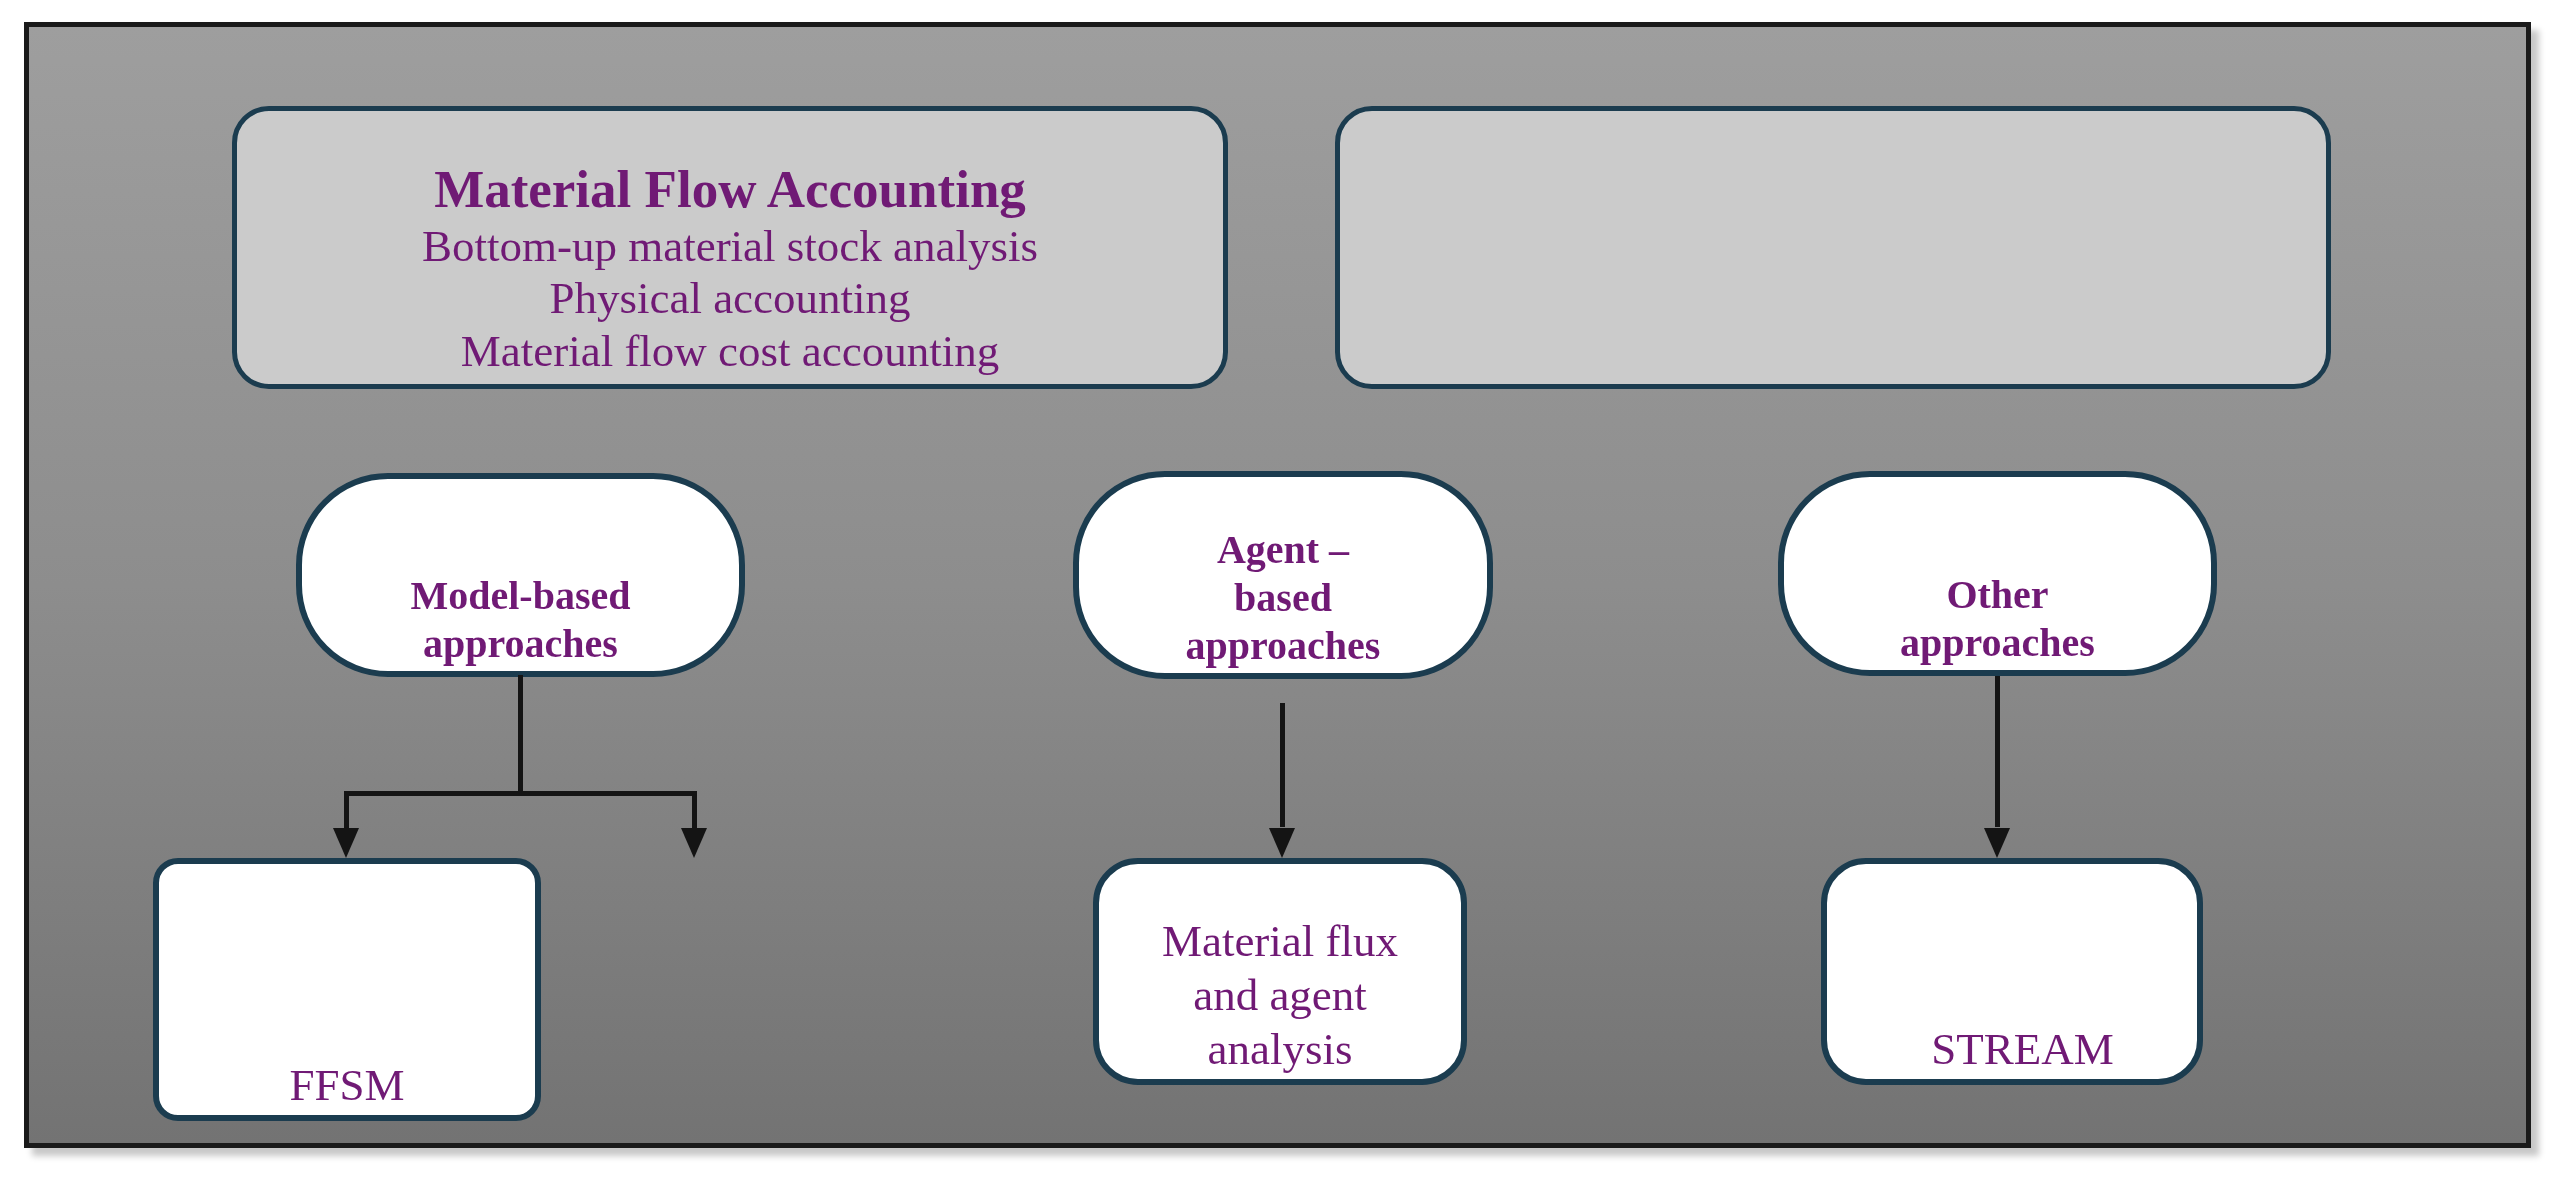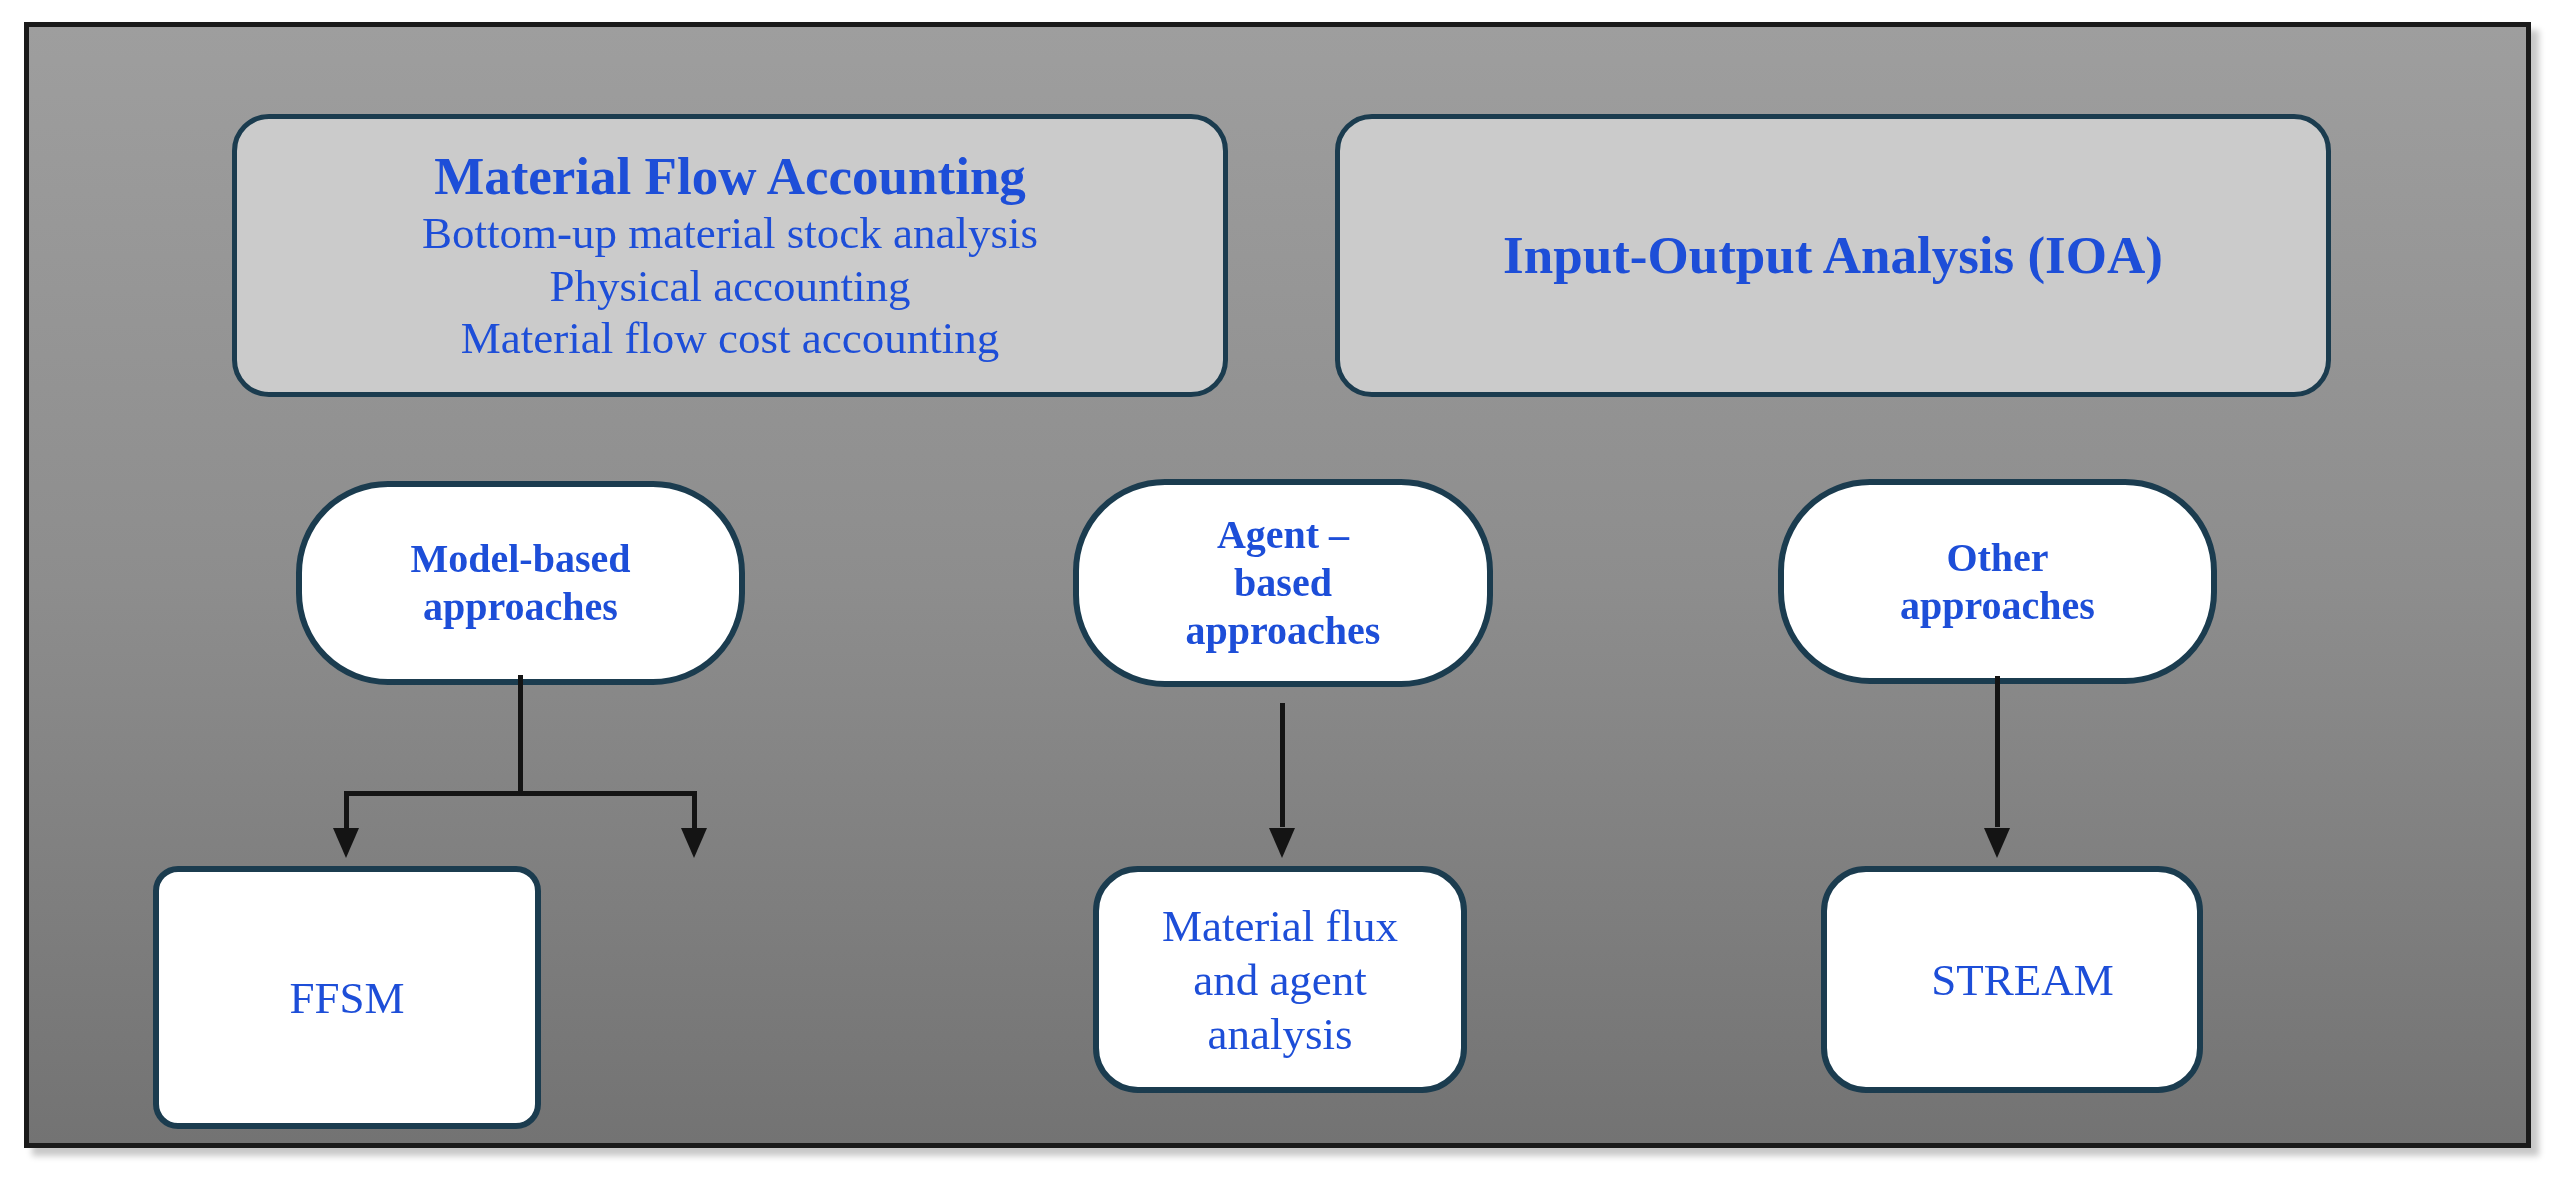--- a/index.html
+++ b/index.html
@@ -25,25 +25,24 @@
     border: 5.6px solid #1a1a1a;
     background: linear-gradient(to bottom, #9e9e9e 0%, #8d8d8d 50%, #737373 100%);
     box-shadow: 8px 8px 6.4px rgba(0,0,0,0.22);
   }
   .node {
     position: absolute;
     box-sizing: border-box;
     display: flex;
     flex-direction: column;
     align-items: center;
-    justify-content: center;
+    justify-content: flex-end;
     text-align: center;
-    color: #1d4ed8;
+    color: #701a75;
     white-space: pre-line;
-    margin-top: 8px;
   }
   .topbox {
     background: #cbcbcb;
     border: 5.6px solid #1b3c4f;
     border-radius: 37px;
     padding: 6.4px 24px;
   }
   .topbox .title {
     font-weight: bold;
     font-size: 53px;
@@ -93,21 +92,20 @@
   <div class="frame"></div>
 
   <div class="node topbox" style="left:232px; top:106px; width:996px; height:283px;">
     <div class="title">Material Flow Accounting</div>
     <div class="items">Bottom-up material stock analysis
 Physical accounting
 Material flow cost accounting</div>
   </div>
 
   <div class="node topbox" style="left:1335px; top:106px; width:996px; height:283px;">
-    <div class="title">Input-Output Analysis (IOA)</div>
   </div>
 
   <div class="node bubble" style="left:296px; top:473px; width:449px; height:204px;">
     <span>Model-based
 approaches</span>
   </div>
 
   <div class="node bubble" style="left:1073px; top:471px; width:420px; height:208px;">
     <span>Agent –
 based

